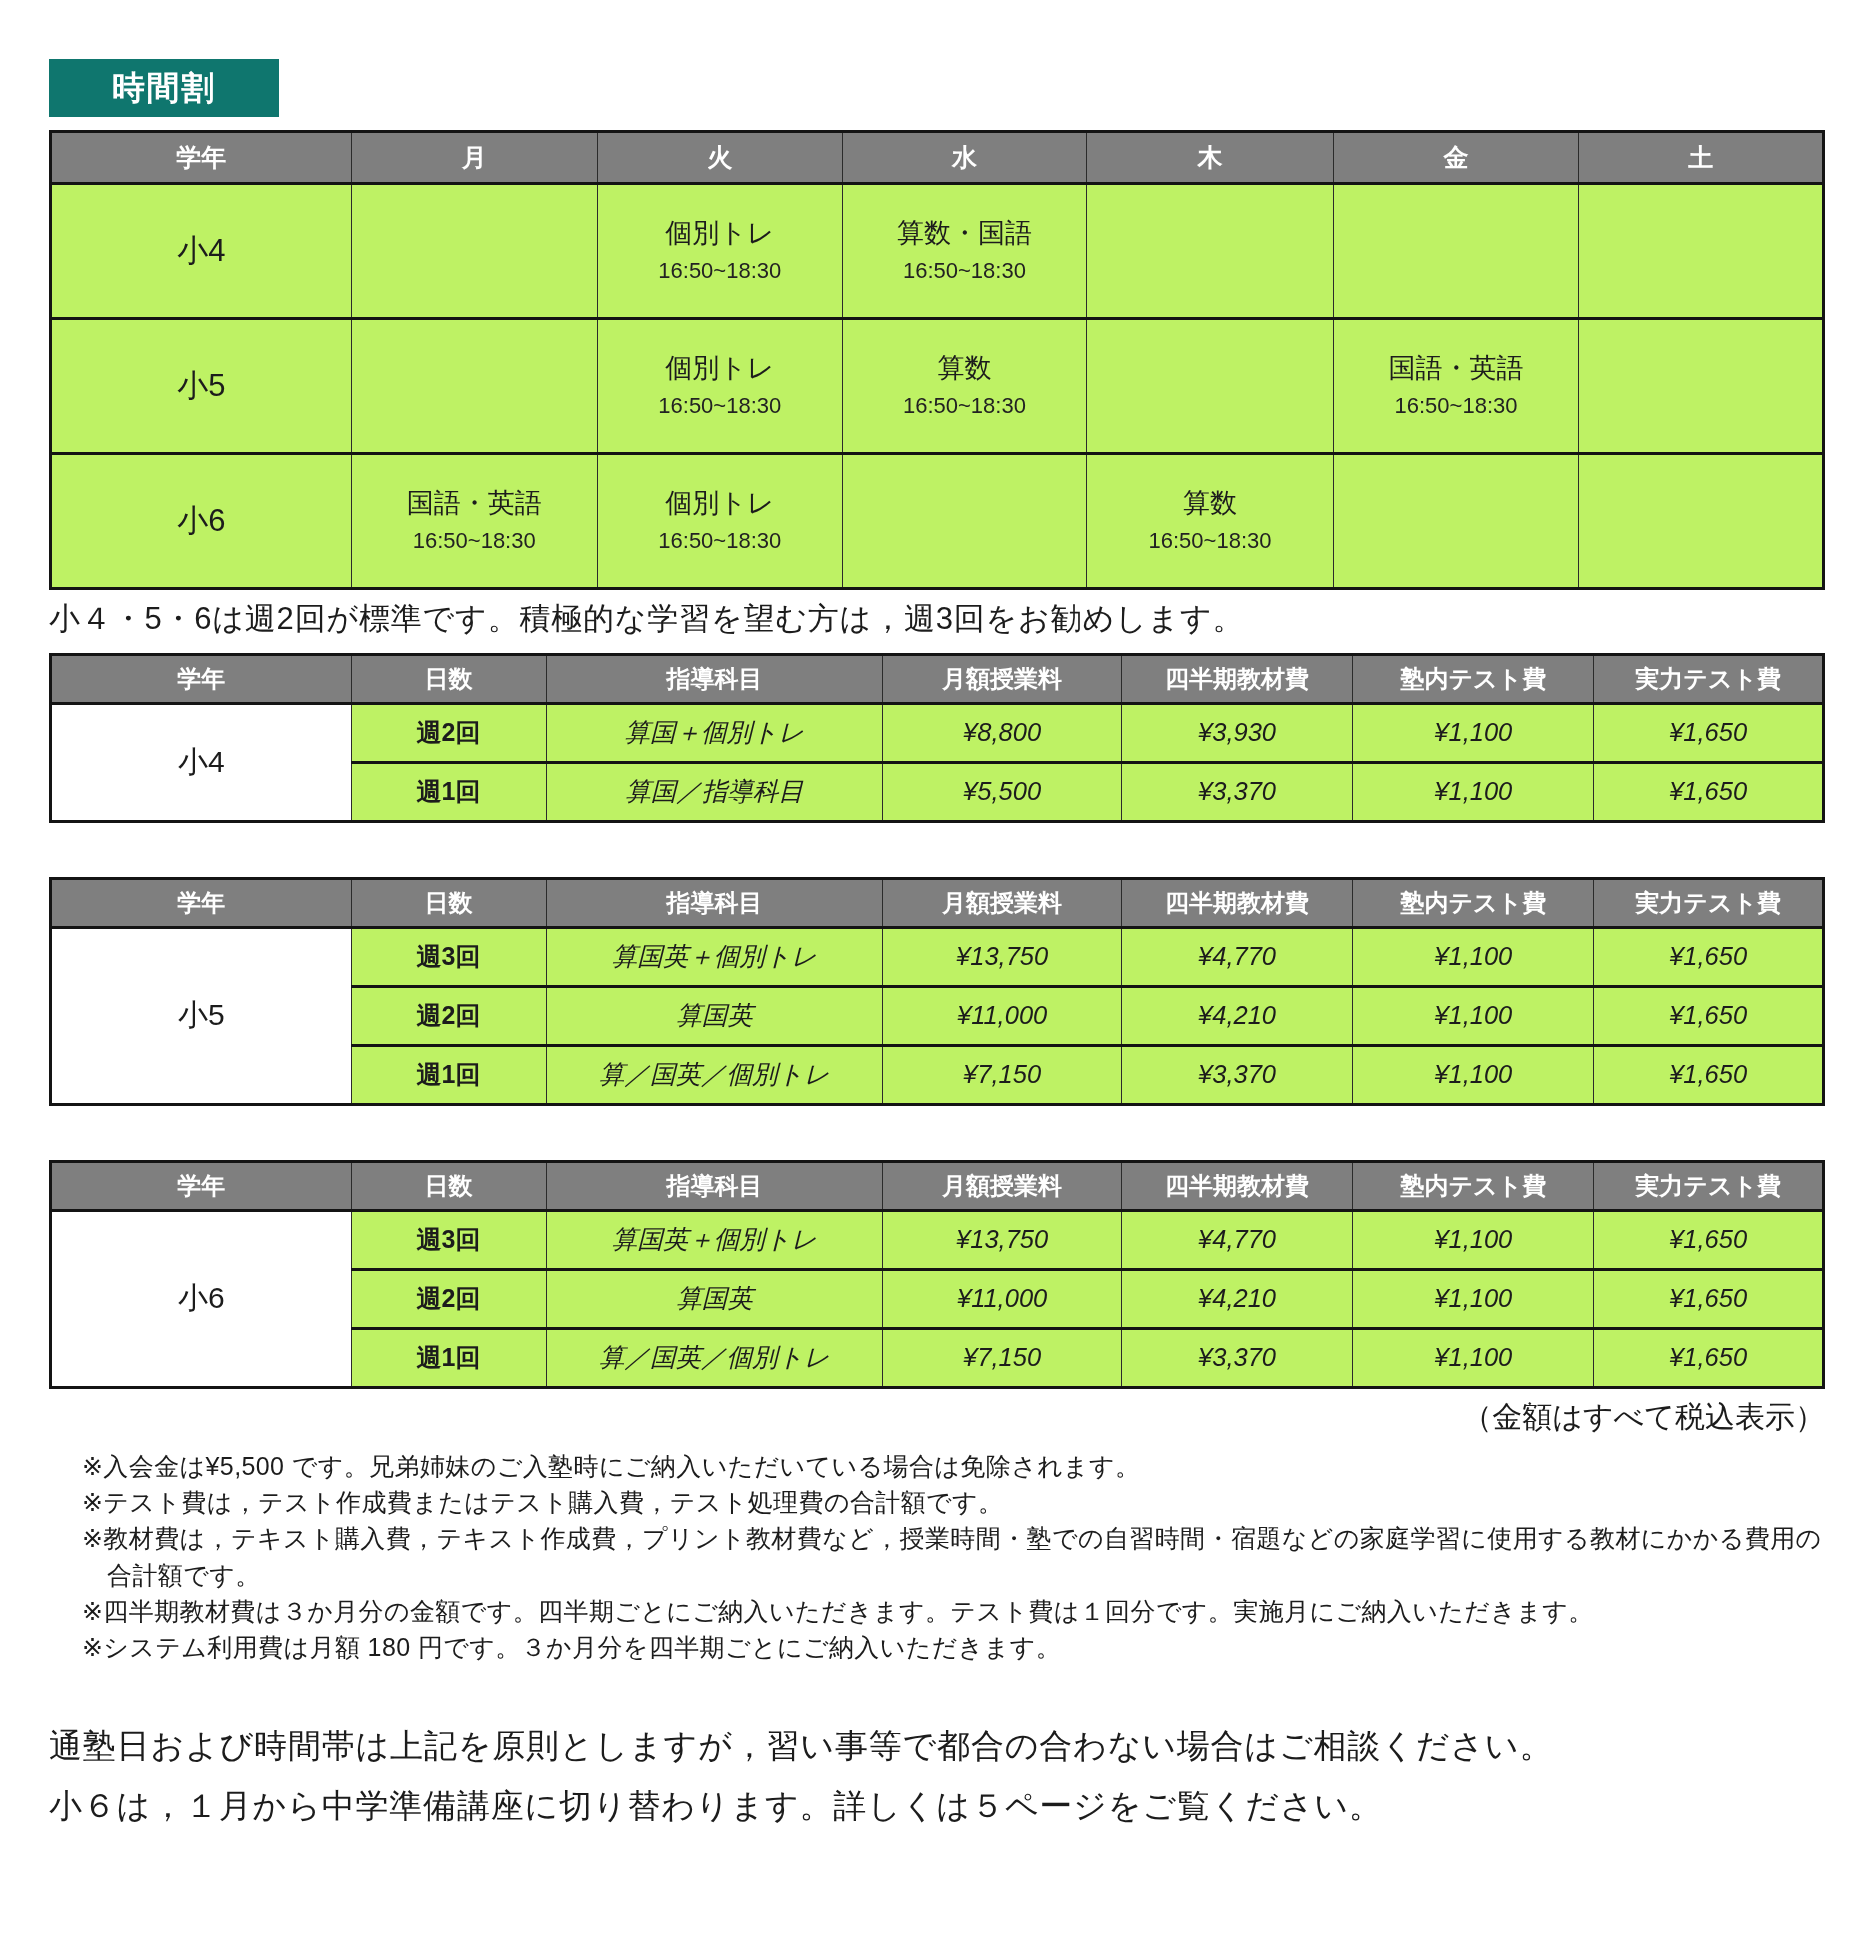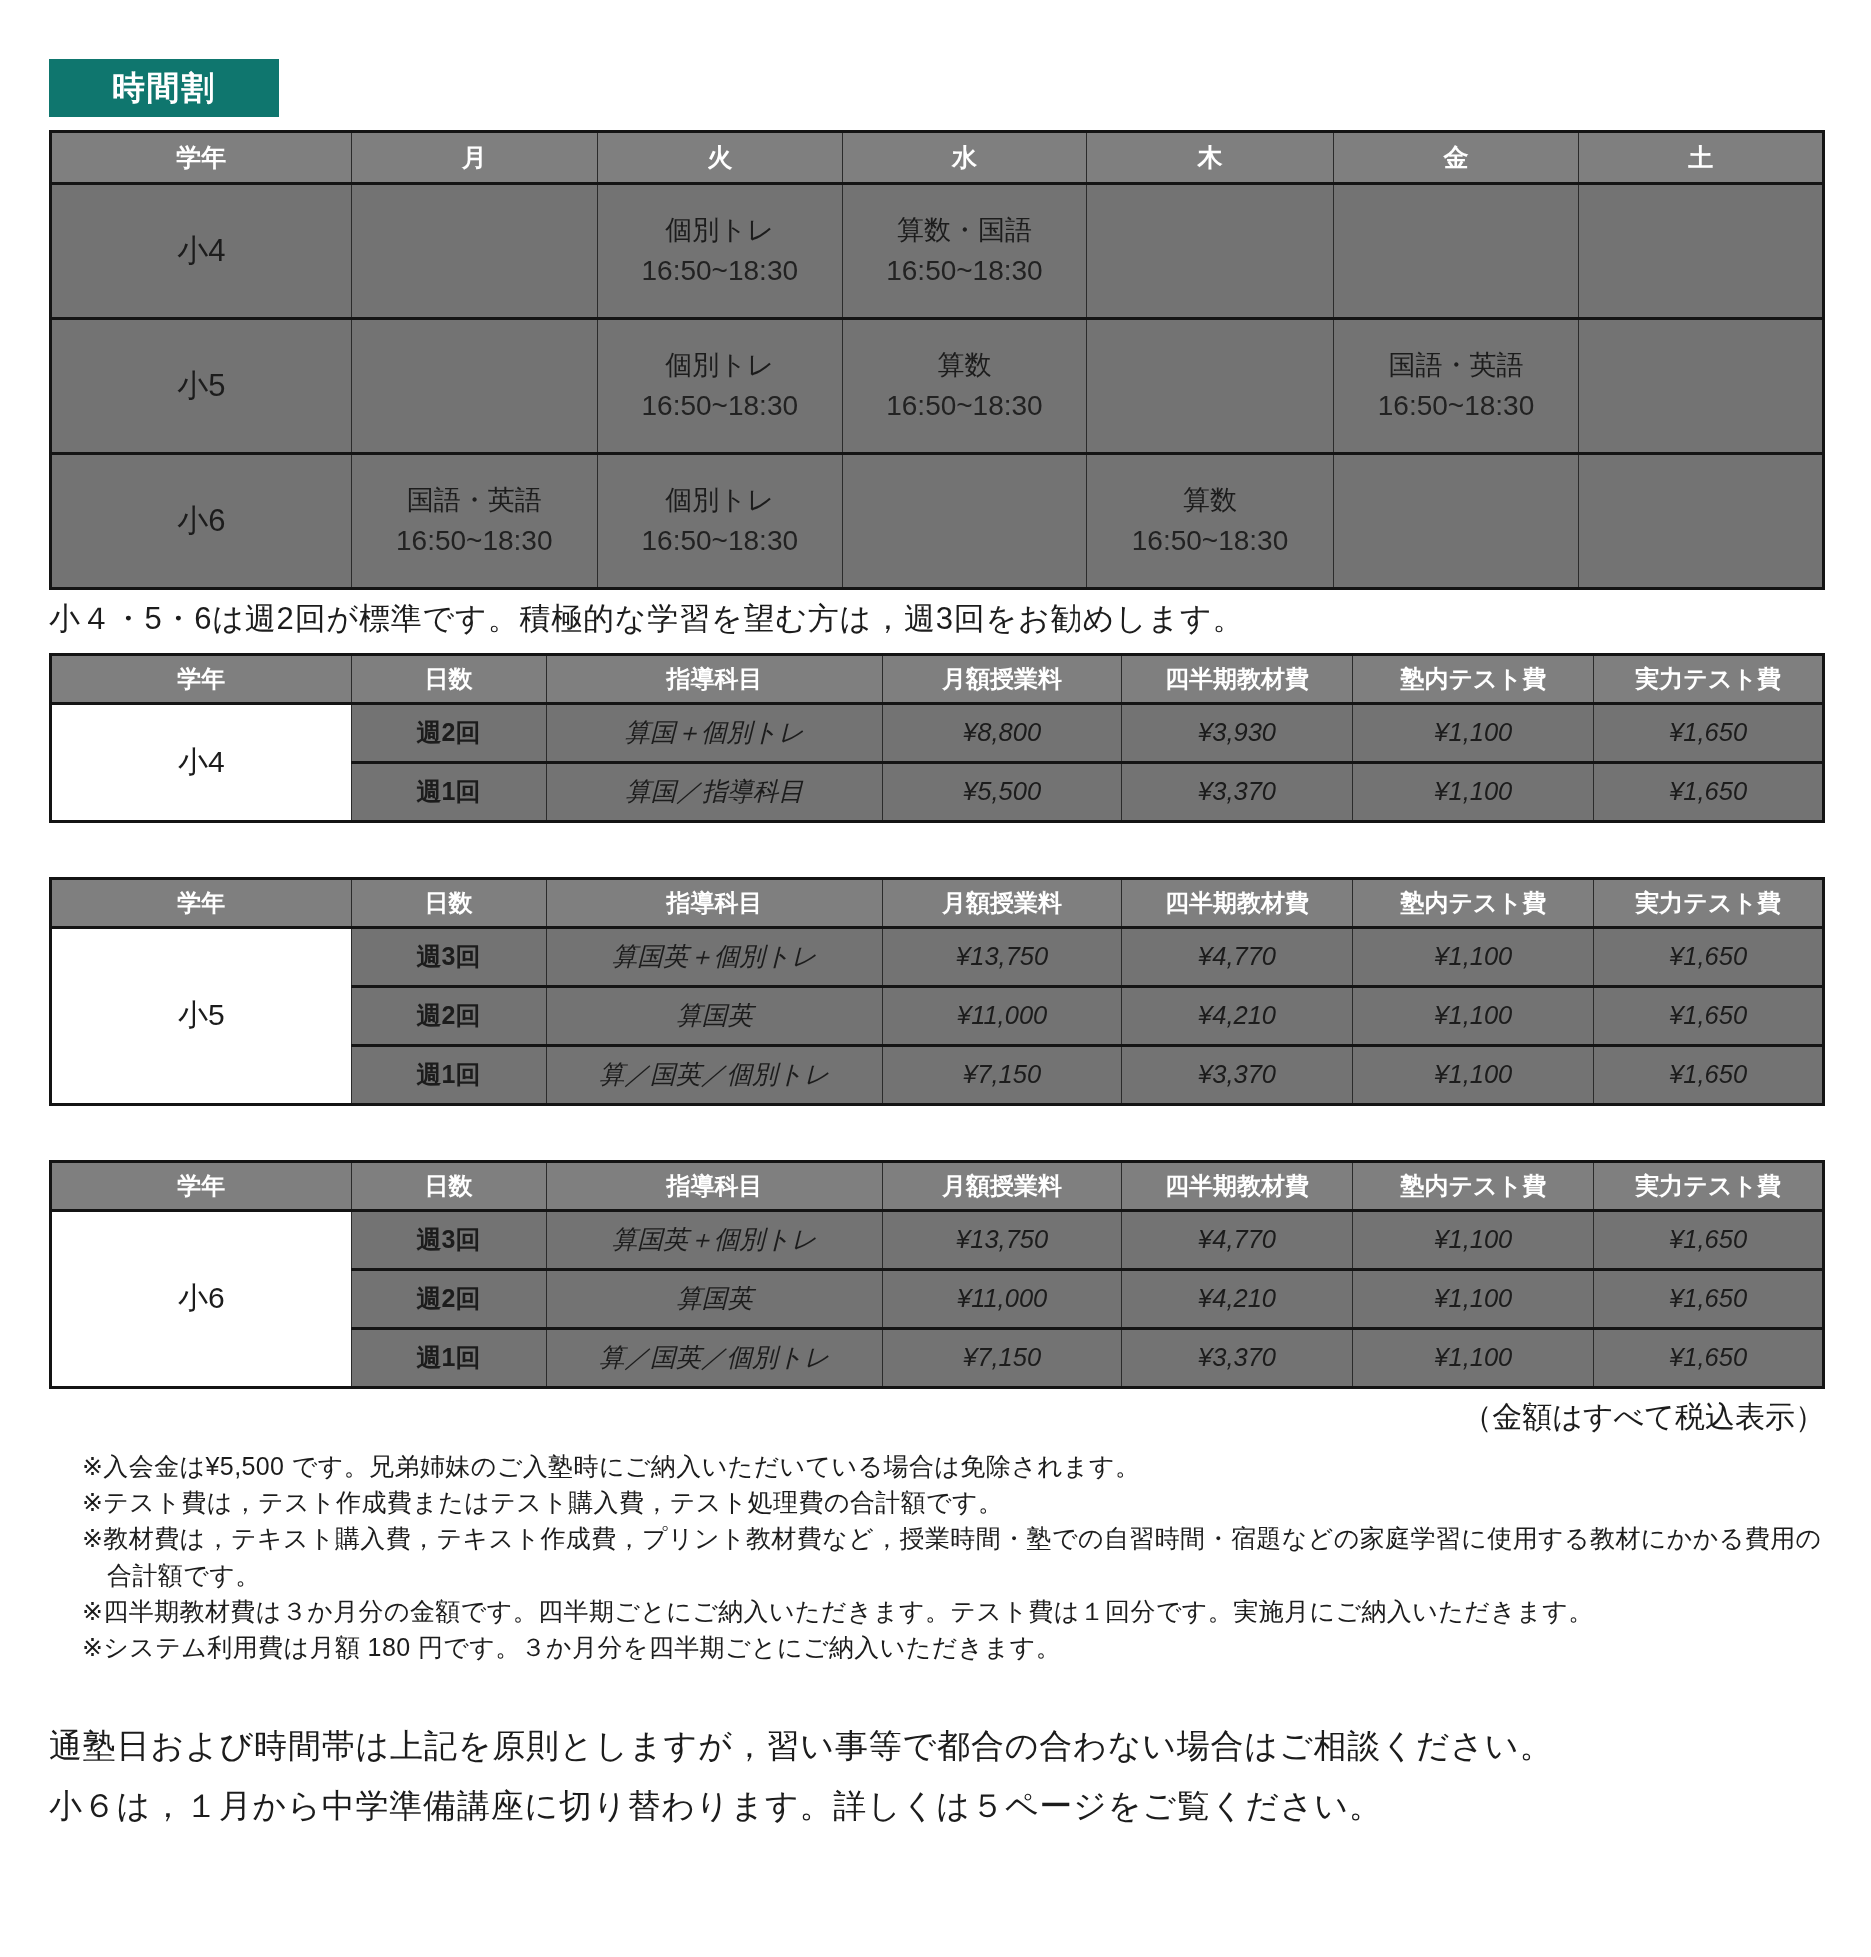--- a/index.html
+++ b/index.html
@@ -11,35 +11,35 @@
   .content{padding:59px 46px 0 49px;}
 
   .badge{
     display:inline-block;
     background:#0f766e;color:#ffffff;
     font-weight:bold;font-size:33px;line-height:1;
     padding:12.3px 63px;letter-spacing:1.6px;
   }
   .badge-row{margin-bottom:13px;}
 
-  table{border-collapse:collapse;table-layout:fixed;width:1776px;background:#737373;}
+  table{border-collapse:collapse;table-layout:fixed;width:1776px;background:#bef264;}
   table{border:3.3px solid #141414;}
   th,td{border:1.6px solid #2b2b2b;text-align:center;vertical-align:middle;padding:0;}
   thead th{
     background:#7f7f7f;color:#ffffff;font-weight:bold;
     border-bottom:3.3px solid #141414;
   }
 
   
   .tt thead th{height:49px;font-size:25px;}
   .tt tbody th,.tt tbody td{border-top:3.3px solid #141414;}
   .tt tbody tr{height:135px;}
   .tt .grade{font-size:31px;font-weight:normal;}
   .tt .subj{font-size:27px;line-height:1.25;}
-  .tt .time{font-size:28px;margin-top:6.6px;color:#222;}
+  .tt .time{font-size:22px;margin-top:6.6px;color:#222;}
 
   
   .fee thead th{height:46px;font-size:24px;}
   .fee tbody tr{height:59px;}
   .fee tbody tr:not(:first-child) td{border-top:3.3px solid #141414;}
   .fee .grade{font-size:30px;font-weight:normal;background:#fff;}
   .fee .day{font-size:25px;font-weight:bold;}
   .fee .cell{font-size:25.5px;font-weight:normal;font-style:italic;}
   .fee-gap{height:54px;}
 

